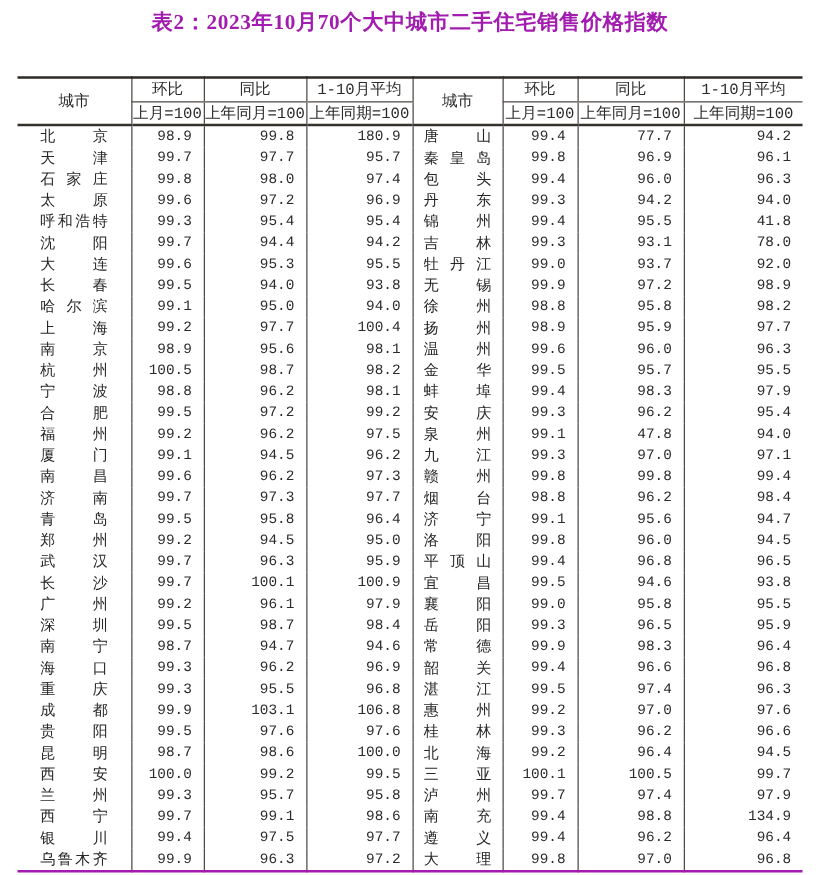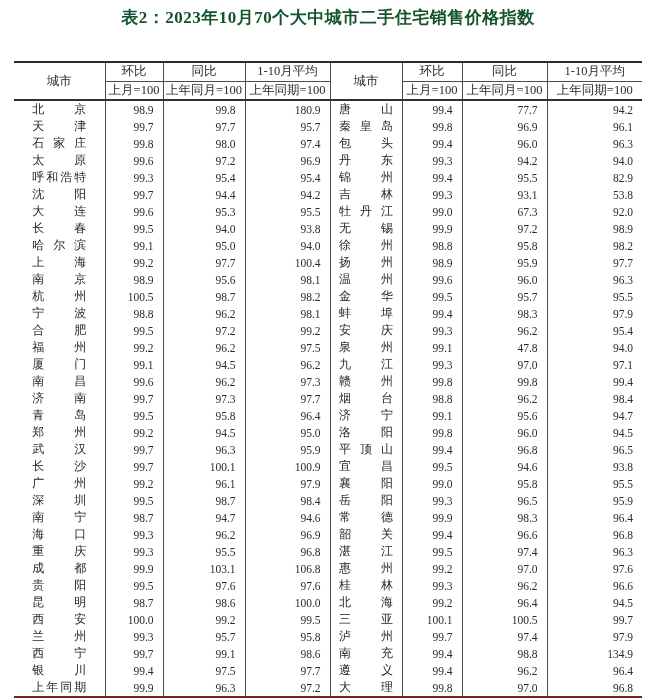--- a/index.html
+++ b/index.html
@@ -8,31 +8,32 @@
     background: #ffffff;
     font-family: "Liberation Serif", "DejaVu Serif", serif;
     color: #262626;
     overflow: hidden;
   }
   .page-title {
     padding-top: 8px;
     text-align: center;
     font-size: 17px;
     font-weight: bold;
-    color: #14532d;
+    color: #a21caf;
     letter-spacing: 0.5px;
     line-height: 20px;
   }
   table.index-table {
     border-collapse: collapse;
     table-layout: fixed;
     width: 628px;
     margin: 33px auto 12px auto;
     border-top: 2px solid #2e2a26;
-    border-bottom: 2px solid #7f1d1d;
+    border-bottom: 2px solid #a21caf;
+    font-family: Liberation Mono, monospace;
   }
   th, td { padding: 0; font-weight: normal; overflow: hidden; white-space: nowrap; }
   thead th { font-size: 12.5px; text-align: center; color: #2b2b2b; }
   thead tr { height: 19px; }
   tbody tr { height: 16.65px; }
   tbody td { font-size: 11.5px; }
   .bL { border-left: 1px solid #4e4a46; }
   .hb { border-bottom: 2px solid #35312d; }
   .mid { border-bottom: 1px solid #4e4a46; }
   td.num { text-align: right; padding-right: 9px; color: #2b2b2b; }
@@ -145,48 +146,48 @@
           <span class="cjk">呼和浩特</span>
         </td>
         <td class="num bL">99.3</td>
         <td class="num bL">95.4</td>
         <td class="num bL">95.4</td>
         <td class="city bL">
           <span class="cjk">锦州</span>
         </td>
         <td class="num bL">99.4</td>
         <td class="num bL">95.5</td>
-        <td class="num bL">82.9</td>
+        <td class="num bL">41.8</td>
       </tr>
       <tr>
         <td class="city">
           <span class="cjk">沈阳</span>
         </td>
         <td class="num bL">99.7</td>
         <td class="num bL">94.4</td>
         <td class="num bL">94.2</td>
         <td class="city bL">
           <span class="cjk">吉林</span>
         </td>
         <td class="num bL">99.3</td>
         <td class="num bL">93.1</td>
-        <td class="num bL">53.8</td>
+        <td class="num bL">78.0</td>
       </tr>
       <tr>
         <td class="city">
           <span class="cjk">大连</span>
         </td>
         <td class="num bL">99.6</td>
         <td class="num bL">95.3</td>
         <td class="num bL">95.5</td>
         <td class="city bL">
           <span class="cjk">牡丹江</span>
         </td>
         <td class="num bL">99.0</td>
-        <td class="num bL">67.3</td>
+        <td class="num bL">93.7</td>
         <td class="num bL">92.0</td>
       </tr>
       <tr>
         <td class="city">
           <span class="cjk">长春</span>
         </td>
         <td class="num bL">99.5</td>
         <td class="num bL">94.0</td>
         <td class="num bL">93.8</td>
         <td class="city bL">
@@ -555,21 +556,21 @@
         <td class="num bL">97.7</td>
         <td class="city bL">
           <span class="cjk">遵义</span>
         </td>
         <td class="num bL">99.4</td>
         <td class="num bL">96.2</td>
         <td class="num bL">96.4</td>
       </tr>
       <tr>
         <td class="city">
-          <span class="cjk">上年同期</span>
+          <span class="cjk">乌鲁木齐</span>
         </td>
         <td class="num bL">99.9</td>
         <td class="num bL">96.3</td>
         <td class="num bL">97.2</td>
         <td class="city bL">
           <span class="cjk">大理</span>
         </td>
         <td class="num bL">99.8</td>
         <td class="num bL">97.0</td>
         <td class="num bL">96.8</td>

